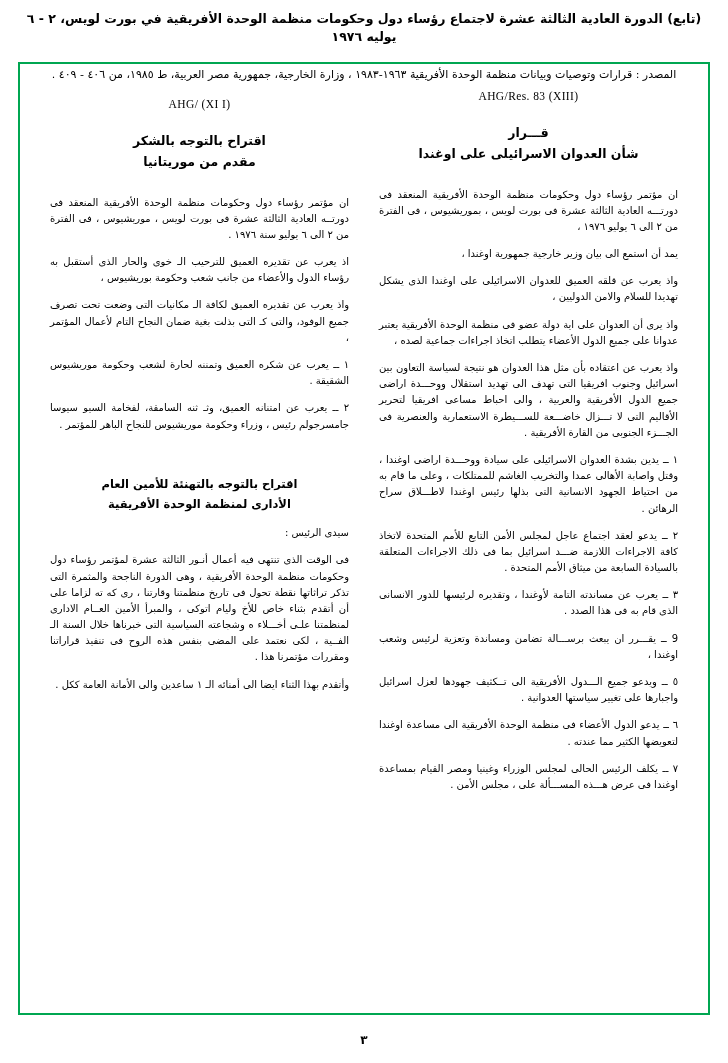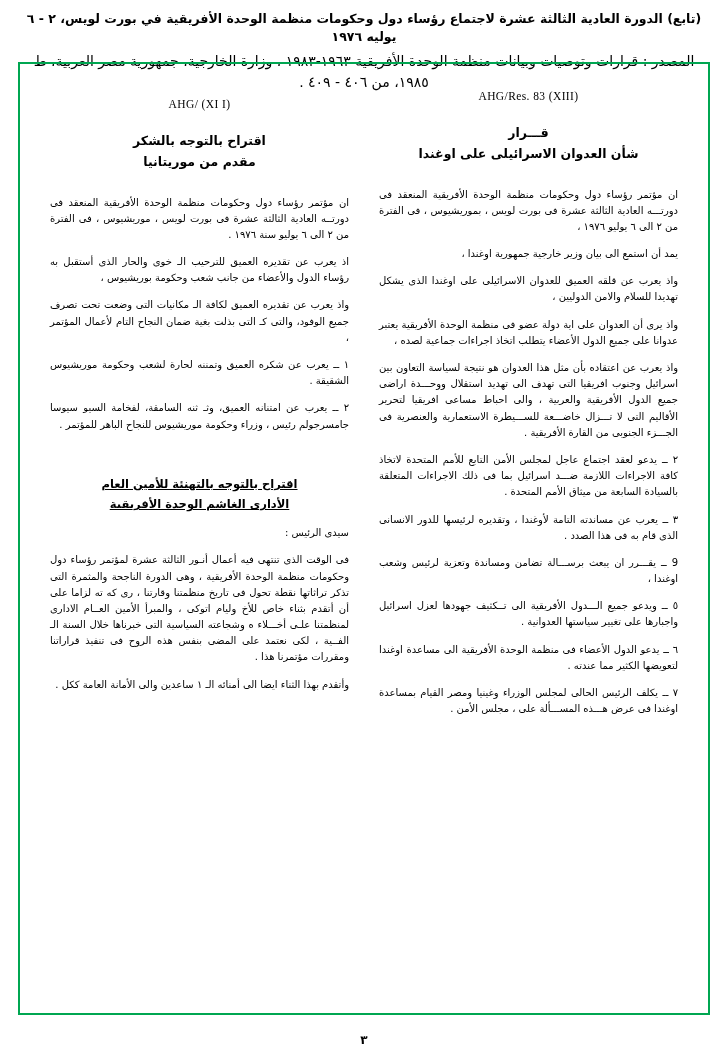--- a/index.html
+++ b/index.html
@@ -28,24 +28,24 @@
     padding: 10px 26px 4px 26px;
     text-align: center;
   }
   .header-title {
     font-size: 12.5px;
     font-weight: bold;
     line-height: 1.45;
     letter-spacing: 0px;
   }
   .header-source {
-    font-size: 14px;
+    font-size: 11px;
     font-weight: normal;
     line-height: 1.5;
-    margin-top: 5px;
+    margin-top: 21px;
   }
 
   
   .frame {
     position: absolute;
     top: 62px;
     right: 18px;
     left: 18px;
     bottom: 48px;
     border: 2.5px solid #00a651;
@@ -92,21 +92,20 @@
     margin-bottom: 22px;
   }
   .res-title .line { display: block; }
 
   .subhead {
     text-align: center;
     font-size: 11.5px;
     font-weight: bold;
     line-height: 1.8;
     margin: 16px 0 10px 0;
-    text-decoration: underline;
   }
   .subhead .line { display: block; }
 
   p.para {
     font-size: 10px;
     line-height: 1.62;
     text-align: justify;
     margin: 0 0 11px 0;
     text-indent: 0;
   }
@@ -144,20 +143,21 @@
           <div class="res-title">
             <span class="line">قـــرار</span>
             <span class="line">شأن العدوان الاسرائيلى على اوغندا</span>
           </div>
 
           <p class="para lead">ان مؤتمر رؤساء دول وحكومات منظمة الوحدة الأفريقية المنعقد فى دورتـــه العادية الثالثة عشرة فى بورت لويس ، بموريشيوس ، فى الفترة من ٢ الى ٦ يوليو ١٩٧٦ ،</p>
           <p class="para">يمد أن استمع الى بيان وزير خارجية جمهورية اوغندا ،</p>
           <p class="para">واذ يعرب عن قلقه العميق للعدوان الاسرائيلى على اوغندا الذى يشكل تهديدا للسلام والامن الدوليين ،</p>
           <p class="para">واذ يرى أن العدوان على اية دولة عضو فى منظمة الوحدة الأفريقية يعتبر عدوانا على جميع الدول الأعضاء يتطلب اتخاذ اجراءات جماعية لصده ،</p>
           <p class="para">واذ يعرب عن اعتقاده بأن مثل هذا العدوان هو نتيجة لسياسة التعاون بين اسرائيل وجنوب افريقيا التى تهدف الى تهديد استقلال ووحـــدة اراضى جميع الدول الأفريقية والعربية ، والى احباط مساعى افريقيا لتحرير الأقاليم التى لا تـــزال خاضـــعة للســـيطرة الاستعمارية والعنصرية فى الجـــزء الجنوبى من القارة الأفريقية .</p>
+          <p class="para">١ ــ يدين بشدة العدوان الاسرائيلى على سيادة ووحـــدة اراضى اوغندا ، وقتل واصابة الأهالى عمدا والتخريب الغاشم للممتلكات ، وعلى ما قام به من احتياط الجهود الانسانية التى بذلها رئيس اوغندا لاطـــلاق سراح الرهائن .</p>
           <p class="para">٢ ــ يدعو لعقد اجتماع عاجل لمجلس الأمن التابع للأمم المتحدة لاتخاذ كافة الاجراءات اللازمة ضـــد اسرائيل بما فى ذلك الاجراءات المتعلقة بالسيادة السابعة من ميثاق الأمم المتحدة .</p>
           <p class="para">٣ ــ يعرب عن مساندته التامة لأوغندا ، وتقديره لرئيسها للدور الانسانى الذى قام به فى هذا الصدد .</p>
           <p class="para">9 ــ يقـــرر ان يبعث برســـالة تضامن ومساندة وتعزية لرئيس وشعب اوغندا ،</p>
           <p class="para">٥ ــ ويدعو جميع الـــدول الأفريقية الى تــكثيف جهودها لعزل اسرائيل واجبارها على تغيير سياستها العدوانية .</p>
           <p class="para">٦ ــ يدعو الدول الأعضاء فى منظمة الوحدة الأفريقية الى مساعدة اوغندا لتعويضها الكثير مما عندته .</p>
           <p class="para">٧ ــ يكلف الرئيس الحالى لمجلس الوزراء وغينيا ومصر القيام بمساعدة اوغندا فى عرض هـــذه المســـألة على ، مجلس الأمن .</p>
         </div>
 
         <div class="col col-left">
           <div class="doc-code">AHG/ (XI I)</div>
@@ -170,21 +170,21 @@
           <p class="para lead">ان مؤتمر رؤساء دول وحكومات منظمة الوحدة الأفريقية المنعقد فى دورتــه العادية الثالثة عشرة فى بورت لويس ، موريشيوس ، فى الفترة من ٢ الى ٦ يوليو سنة ١٩٧٦ .</p>
           <p class="para">اذ يعرب عن تقديره العميق للترحيب الـ خوى والحار الذى أستقبل به رؤساء الدول والأعضاء من جانب شعب وحكومة بوريشيوس ،</p>
           <p class="para">واذ يعرب عن تقديره العميق لكافة الـ مكانيات التى وضعت تحت تصرف جميع الوفود، والتى كـ التى بذلت بغية ضمان النجاح التام لأعمال المؤتمر ،</p>
           <p class="para">١ ــ يعرب عن شكره العميق وتمننه لحارة لشعب وحكومة موريشيوس الشقيقة .</p>
           <p class="para">٢ ــ يعرب عن امتنانه العميق، وثـ ثنه السامقة، لفخامة السيو سيوسا جامسرجولم رئيس ، وزراء وحكومة موريشيوس للنجاح الباهر للمؤتمر .</p>
 
           <div class="spacer-md"></div>
 
           <div class="subhead">
             <span class="line">اقتراح بالتوجه بالتهنئة للأمين العام</span>
-            <span class="line">الأدارى الغاشم الوحدة الأفريقية</span>
+            <span class="line">الأدارى لمنظمة الوحدة الأفريقية</span>
           </div>
 
           <p class="para">سيدى الرئيس :</p>
           <p class="para">فى الوقت الذى تنتهى فيه أعمال أنـور الثالثة عشرة لمؤتمر رؤساء دول وحكومات منظمة الوحدة الأفريقية ، وهى الدورة الناجحة والمثمرة التى تذكر تراثاتها نقطة تحول فى تاريخ منظمتنا وقارتنا ، رى كه ته لزاما على أن أتقدم بثناء خاص للأخ وليام اتوكى ، والمبرأ الأمين العــام الادارى لمنظمتنا علـى أخـــلاء ه وشجاعته السياسية التى خبرناها خلال السنة الـ الفــية ، لكى نعتمد على المضى بنفس هذه الروح فى تنفيذ قراراتنا ومقررات مؤتمرنا هذا .</p>
           <p class="para">وأتقدم بهذا الثناء ايضا الى أمنائه الـ ١ ساعدين والى الأمانة العامة ككل .</p>
         </div>
 
       </div>
     </div>
   </div>

